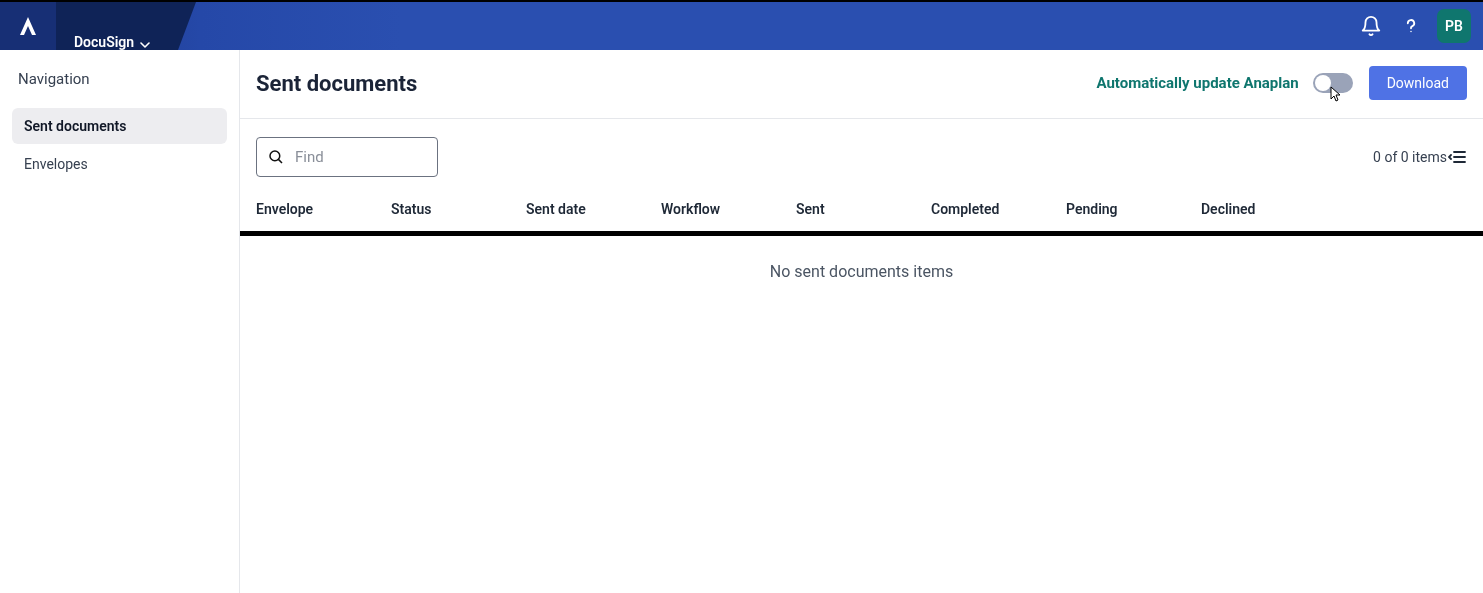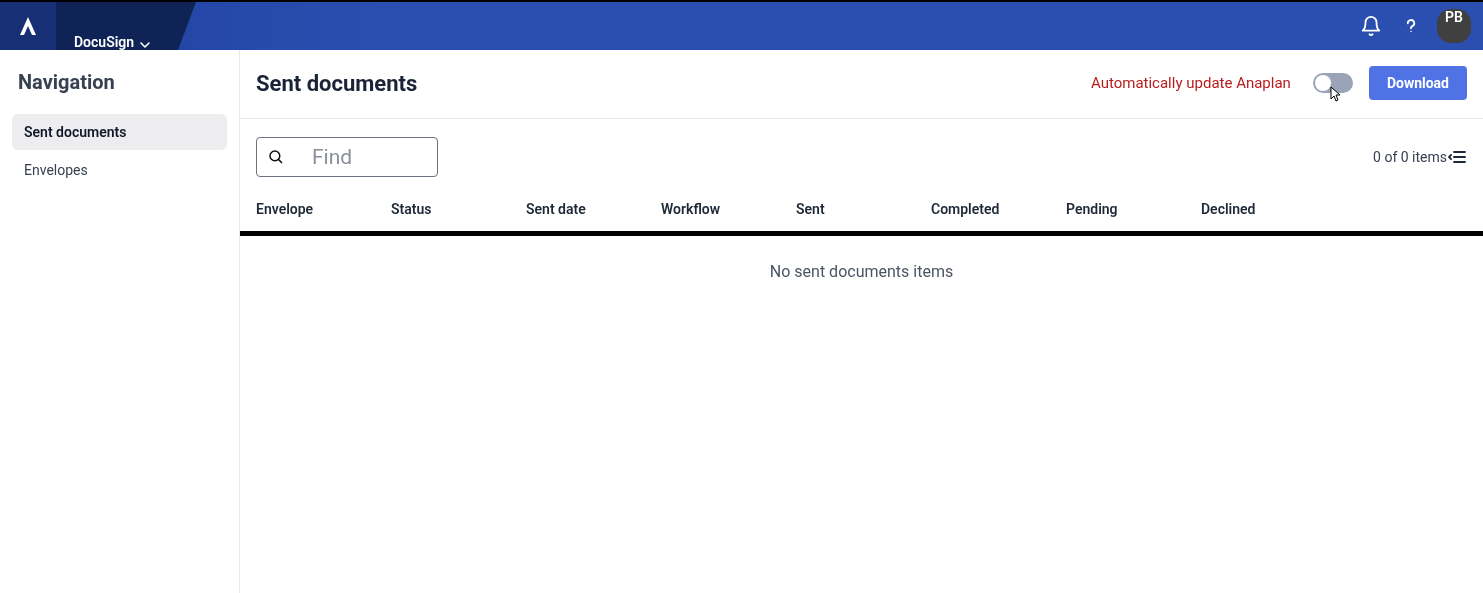--- a/index.html
+++ b/index.html
@@ -87,46 +87,46 @@
       display: flex;
       align-items: center;
       justify-content: center;
       cursor: pointer;
       border-radius: 4px;
     }
     .topbar-icon svg { width: 22px; height: 22px; stroke: #fff; }
     .avatar {
       width: 34px;
       height: 34px;
-      border-radius: 14px;
-      background: #404040;
+      border-radius: 7px;
+      background: #0f766e;
       color: #fff;
       font-size: 14px;
       font-weight: 600;
       display: flex;
-      align-items: flex-start;
+      align-items: center;
       justify-content: center;
       margin-left: 6px;
       cursor: pointer;
     }
 
     
     .body {
       flex: 1;
       display: flex;
       min-height: 0;
     }
     .sidebar {
       width: 240px;
       border-right: 1px solid #e5e7eb;
       padding: 20px 12px 0 12px;
     }
     .sidebar h2 {
-      font-size: 20px;
-      font-weight: 700;
+      font-size: 15px;
+      font-weight: 400;
       color: #374151;
       margin: 0 6px 20px 6px;
     }
     .nav-item {
       display: block;
       padding: 10px 12px;
       font-size: 14px;
       color: #374151;
       border-radius: 6px;
       margin-bottom: 2px;
@@ -151,22 +151,23 @@
       border-bottom: 1px solid #e5e7eb;
     }
     .page-title {
       font-size: 22px;
       font-weight: 700;
       color: #1b2437;
     }
     .page-header-spacer { flex: 1; }
     .auto-label {
       font-size: 15px;
-      color: #b91c1c;
-      margin-right: 22px;
+      color: #0f766e;
+      margin-right: 14px;
+      font-weight: bold;
     }
     .toggle {
       width: 40px;
       height: 20px;
       border-radius: 999px;
       background: #9aa3b8;
       position: relative;
       cursor: pointer;
       margin-right: 16px;
     }
@@ -183,21 +184,21 @@
     .cursor-pointer-icon {
       position: absolute;
       left: 12px;
       top: 12px;
       pointer-events: none;
     }
     .btn-primary {
       background: #4f72e5;
       color: #fff;
       font-size: 14px;
-      font-weight: 700;
+      font-weight: 400;
       border: none;
       border-radius: 4px;
       padding: 9px 18px;
       cursor: pointer;
     }
 
     .toolbar {
       display: flex;
       align-items: center;
       padding: 18px 16px 10px 16px;
@@ -208,24 +209,24 @@
       border: 1px solid #6b7280;
       border-radius: 4px;
       width: 182px;
       height: 40px;
       padding: 0 10px;
     }
     .search svg { width: 18px; height: 18px; flex: none; }
     .search input {
       border: none;
       outline: none;
-      font-size: 21px;
+      font-size: 15px;
       color: #14532d;
       width: 100%;
-      margin-left: 27px;
+      margin-left: 10px;
       background: transparent;
     }
     .search input::placeholder { color: #8a8f99; }
     .toolbar-spacer { flex: 1; }
     .count {
       font-size: 14px;
       color: #374151;
     }
     .list-settings {
       width: 20px;

